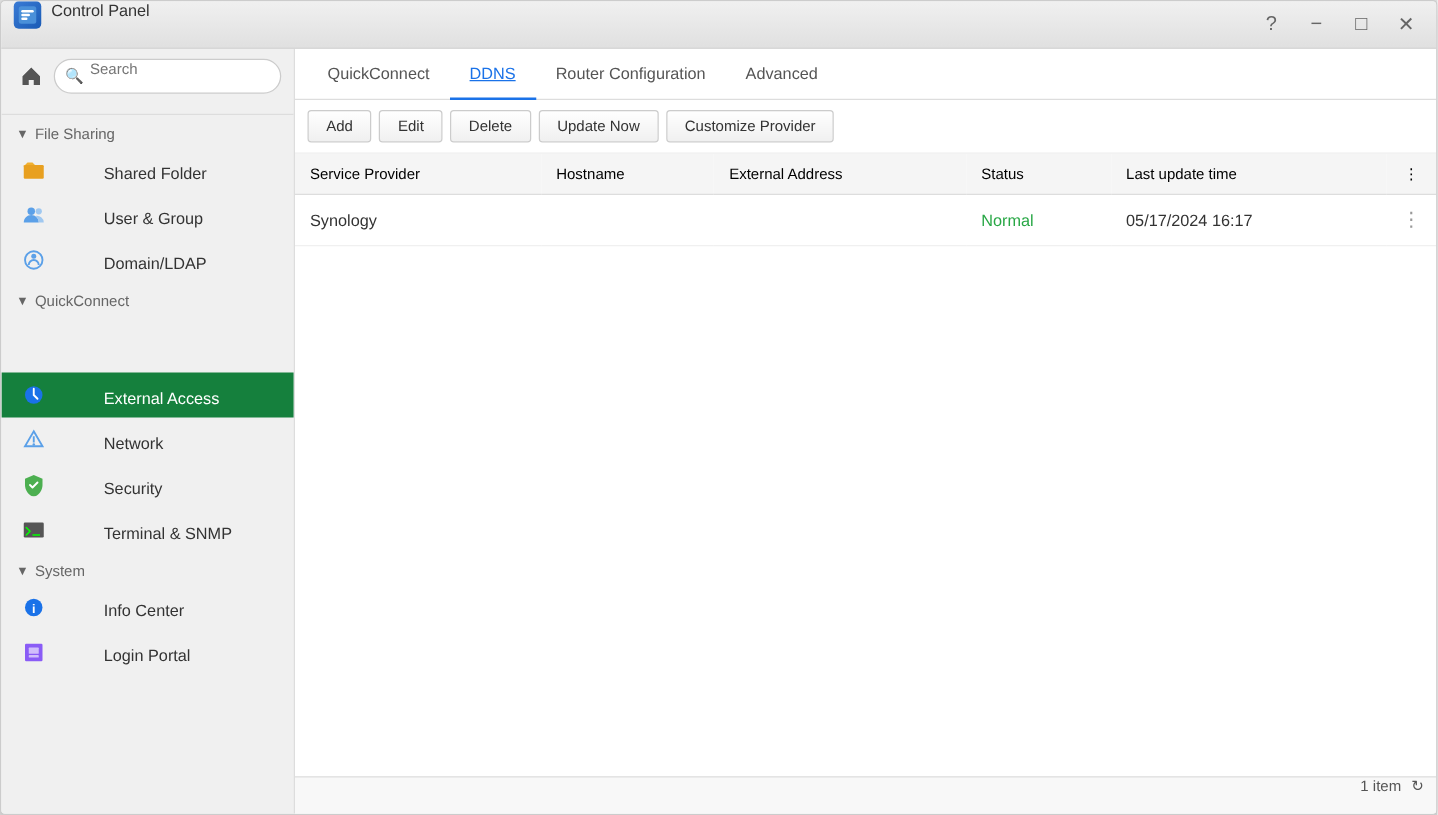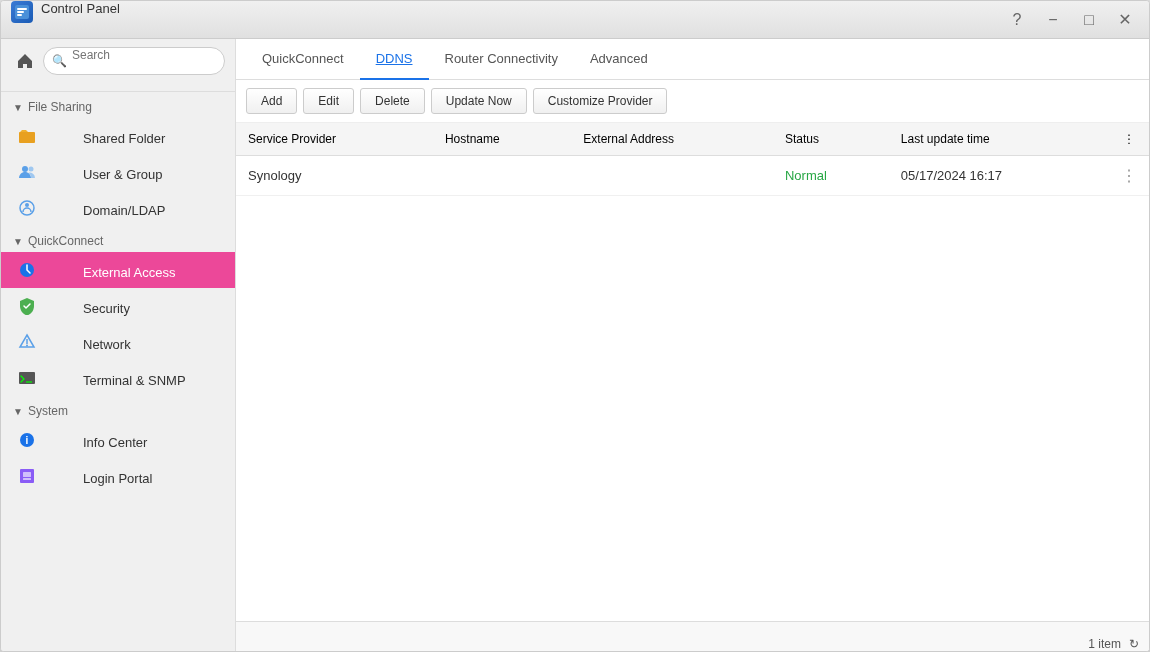--- a/index.html
+++ b/index.html
@@ -142,22 +142,23 @@
       align-items: flex-end;
       padding: 8px 12px 8px 16px;
       cursor: pointer;
       color: #333;
       font-size: 13px;
       border-radius: 0;
       gap: 36px;
     }
 
     .sidebar-item.active {
-      background: #ec4899;
+      background: #15803d;
       color: white;
+      margin-top: 46px;
     }
 
     .sidebar-item .item-icon {
       width: 20px;
       height: 20px;
       margin-right: 10px;
       flex-shrink: 0;
       display: flex;
       align-items: center;
       justify-content: center;
@@ -256,21 +257,21 @@
 
     .status-normal {
       color: #28a745;
     }
 
     
     .status-bar {
       border-top: 1px solid #ddd;
       height: 30px;
       display: flex;
-      align-items: flex-end;
+      align-items: flex-start;
       justify-content: flex-end;
       padding: 0 10px;
       background: #f8f8f8;
       font-size: 12px;
       color: #555;
       gap: 8px;
       flex-shrink: 0;
     }
 
     .refresh-icon {
@@ -376,36 +377,36 @@
             <circle cx="9" cy="9" r="7" fill="#1a72e8"></circle>
             <path d="M9 4v5l3 3" stroke="white" stroke-width="1.5" fill="none" stroke-linecap="round"></path>
           </svg>
         </span>
         <span>External Access</span>
       </div>
 
       <div class="sidebar-item">
         <span class="item-icon">
           <svg width="18" height="18" viewBox="0 0 18 18">
-            <path d="M9 1L2 4v5c0 4.4 3 8.4 7 9.5C13 17.4 16 13.4 16 9V4L9 1z" fill="#4CAF50"></path>
-            <path d="M6 9l2 2 4-4" stroke="white" stroke-width="1.5" fill="none" stroke-linecap="round" stroke-linejoin="round"></path>
-          </svg>
-        </span>
-        <span>Security</span>
-      </div>
-
-      <div class="sidebar-item">
-        <span class="item-icon">
-          <svg width="18" height="18" viewBox="0 0 18 18">
             <polygon points="9,2 16,14 2,14" fill="none" stroke="#5ba0e8" stroke-width="1.5"></polygon>
             <line x1="9" y1="6" x2="9" y2="11" stroke="#5ba0e8" stroke-width="1.5"></line>
             <circle cx="9" cy="12.5" r="1" fill="#5ba0e8"></circle>
           </svg>
         </span>
         <span>Network</span>
+      </div>
+
+      <div class="sidebar-item">
+        <span class="item-icon">
+          <svg width="18" height="18" viewBox="0 0 18 18">
+            <path d="M9 1L2 4v5c0 4.4 3 8.4 7 9.5C13 17.4 16 13.4 16 9V4L9 1z" fill="#4CAF50"></path>
+            <path d="M6 9l2 2 4-4" stroke="white" stroke-width="1.5" fill="none" stroke-linecap="round" stroke-linejoin="round"></path>
+          </svg>
+        </span>
+        <span>Security</span>
       </div>
 
       <div class="sidebar-item">
         <span class="item-icon">
           <svg width="18" height="18" viewBox="0 0 18 18">
             <rect x="1" y="3" width="16" height="12" rx="1" fill="#555"></rect>
             <path d="M3 7l3 3-3 3" stroke="#0f0" stroke-width="1.2" fill="none" stroke-linecap="round"></path>
             <line x1="8" y1="13" x2="14" y2="13" stroke="#0f0" stroke-width="1.2"></line>
           </svg>
         </span>
@@ -442,21 +443,21 @@
     <div class="content">
 
       <div class="tabs">
         <div class="tab">
           <span>QuickConnect</span>
         </div>
         <div class="tab active">
           <span>DDNS</span>
         </div>
         <div class="tab">
-          <span>Router Connectivity</span>
+          <span>Router Configuration</span>
         </div>
         <div class="tab">
           <span>Advanced</span>
         </div>
       </div>
 
       <div class="toolbar">
         <button class="toolbar-btn">Add</button>
         <button class="toolbar-btn">Edit</button>
         <button class="toolbar-btn">Delete</button>

